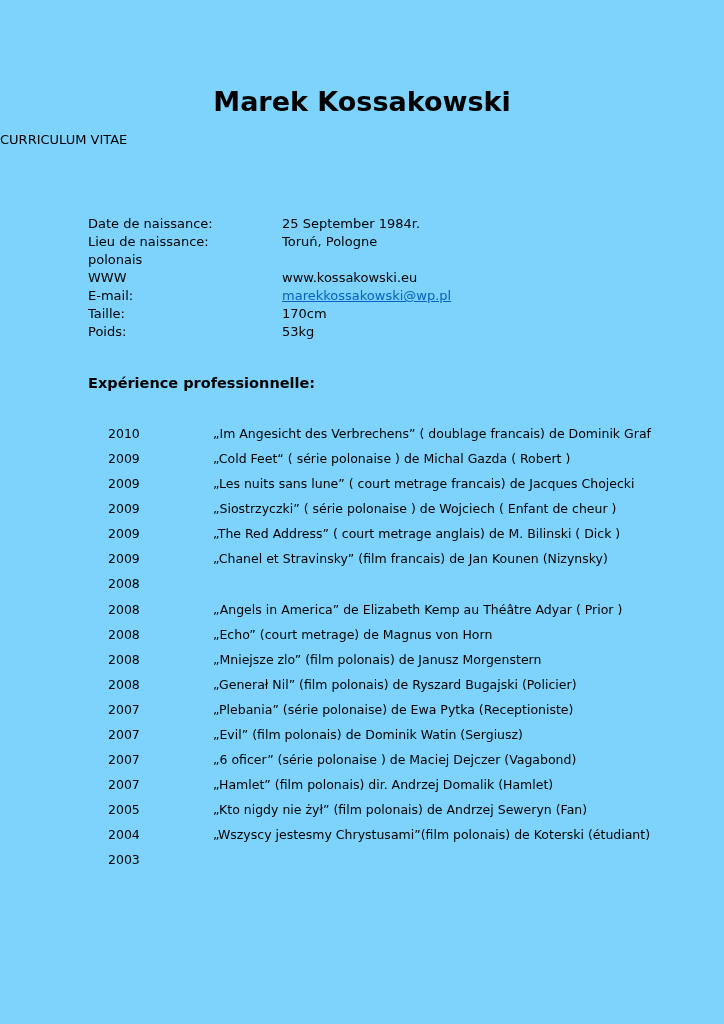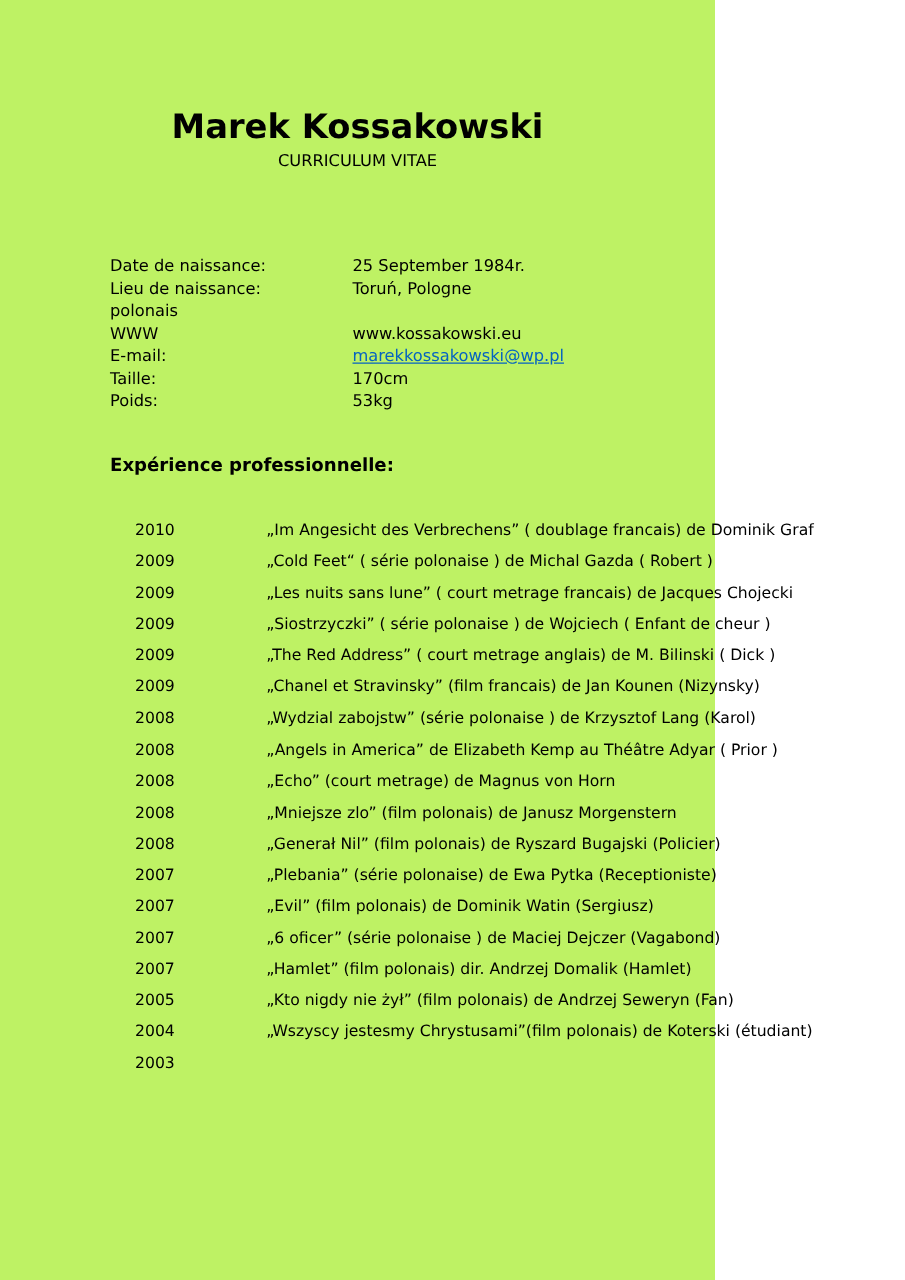--- a/index.html
+++ b/index.html
@@ -9,35 +9,34 @@
   }
   body {
     width: 724px;
     height: 1024px;
     font-family: "DejaVu Sans", "Liberation Sans", sans-serif;
     color: #000000;
     overflow: hidden;
   }
   .page {
     position: relative;
-    width: 572px;
+    width: 724px;
     height: 1024px;
-    background: #bef264;
+    background: #7dd3fc;
   }
   .title {
     text-align: center;
     font-size: 27px;
     font-weight: bold;
     padding-top: 86px;
     margin: 0;
   }
   .subtitle {
-    text-align: center;
     font-size: 13px;
-    margin-top: 5px;
+    margin-top: 15px;
   }
   .info-block {
     margin: 68px 0 0 88px;
     font-size: 13px;
   }
   .info-row {
     display: flex;
     line-height: 18px;
     gap: 24px;
   }
@@ -139,21 +138,20 @@
       <div class="exp-row">
         <span class="exp-year">2009</span>
         <span class="exp-desc">„The Red Address” ( court metrage anglais) de M. Bilinski ( Dick )</span>
       </div>
       <div class="exp-row">
         <span class="exp-year">2009</span>
         <span class="exp-desc">„Chanel et Stravinsky” (film francais) de Jan Kounen (Nizynsky)</span>
       </div>
       <div class="exp-row">
         <span class="exp-year">2008</span>
-        <span class="exp-desc">„Wydzial zabojstw” (série polonaise ) de Krzysztof Lang (Karol)</span>
       </div>
       <div class="exp-row gap-before">
         <span class="exp-year">2008</span>
         <span class="exp-desc">„Angels in America” de Elizabeth Kemp au Théâtre Adyar ( Prior )</span>
       </div>
       <div class="exp-row">
         <span class="exp-year">2008</span>
         <span class="exp-desc">„Echo” (court metrage) de Magnus von Horn</span>
       </div>
       <div class="exp-row">

